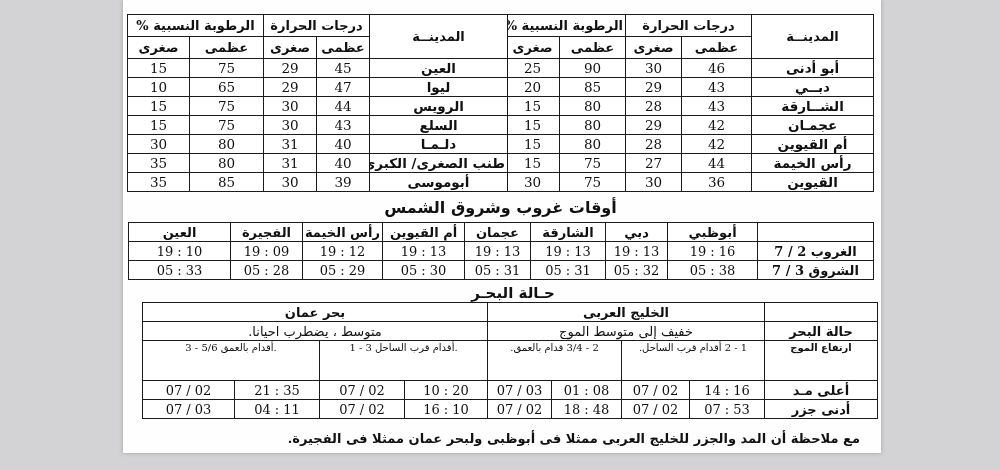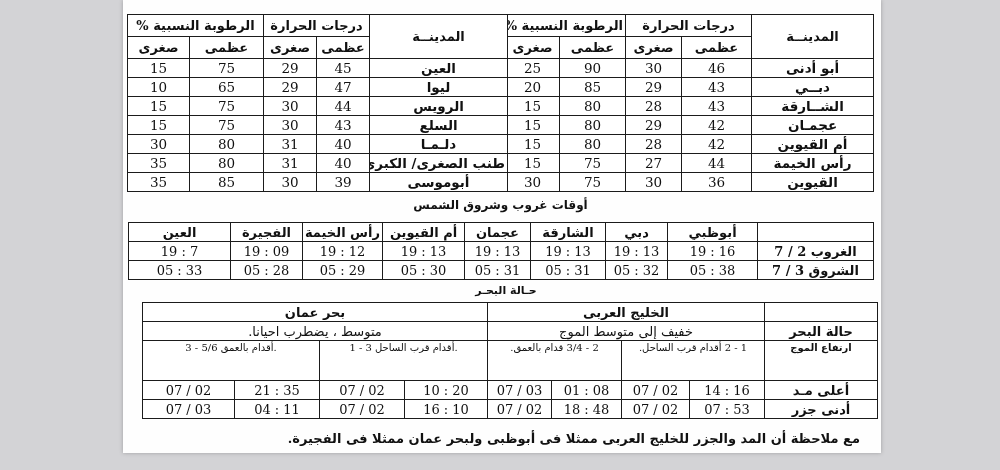--- a/index.html
+++ b/index.html
@@ -30,21 +30,21 @@
   .st th{font-weight:bold;height:18px;}
   .st td{height:18px;}
   
   .bt td{height:18px;}
   .bt td.lbl{font-weight:bold;}
   .bt tr.wave td{height:38px;vertical-align:top;white-space:normal;font-size:10px;padding-top:1px;}
   .bt td.head{font-weight:bold;}
   .ltr{direction:ltr;unicode-bidi:isolate;}
   .rtl{direction:rtl;}
   .sec-title{
-    position:absolute;text-align:center;font-weight:bold;font-size:12px;
+    position:absolute;text-align:center;font-weight:bold;font-size:16px;
     color:#111;letter-spacing:0;
   }
   .note{
     position:absolute;top:431px;right:140px;width:700px;
     text-align:right;direction:rtl;font-weight:bold;font-size:13px;
   }
 </style>
 </head>
 <body>
 
@@ -228,37 +228,37 @@
   <tbody id="sun-body">
       <tr>
         <th class="rtl">الغروب 2 / 7</th>
         <td class="ltr">19 : 16</td>
         <td class="ltr">19 : 13</td>
         <td class="ltr">19 : 13</td>
         <td class="ltr">19 : 13</td>
         <td class="ltr">19 : 13</td>
         <td class="ltr">19 : 12</td>
         <td class="ltr">19 : 09</td>
-        <td class="ltr">19 : 7</td>
+        <td class="ltr">19 : 10</td>
       </tr>
       <tr>
         <th class="rtl">الشروق 3 / 7</th>
         <td class="ltr">05 : 38</td>
         <td class="ltr">05 : 32</td>
         <td class="ltr">05 : 31</td>
         <td class="ltr">05 : 31</td>
         <td class="ltr">05 : 30</td>
         <td class="ltr">05 : 29</td>
         <td class="ltr">05 : 28</td>
         <td class="ltr">05 : 33</td>
       </tr>
     </tbody>
 </table>
 
-<div class="sec-title" style="left:138px;top:284px;width:736px;font-size:11px;">حـالة البحـر</div>
+<div class="sec-title" style="left:145px;top:284px;width:736px;font-size:15px;">حـالة البحـر</div>
 
 <table class="bt" dir="rtl" style="left:142px;top:302px;width:736px;">
   <colgroup>
     <col style="width:113px">
       <col style="width:75px">
       <col style="width:68px">
     <col style="width:70px">
       <col style="width:64px">
       <col style="width:83px">
     <col style="width:85px">

